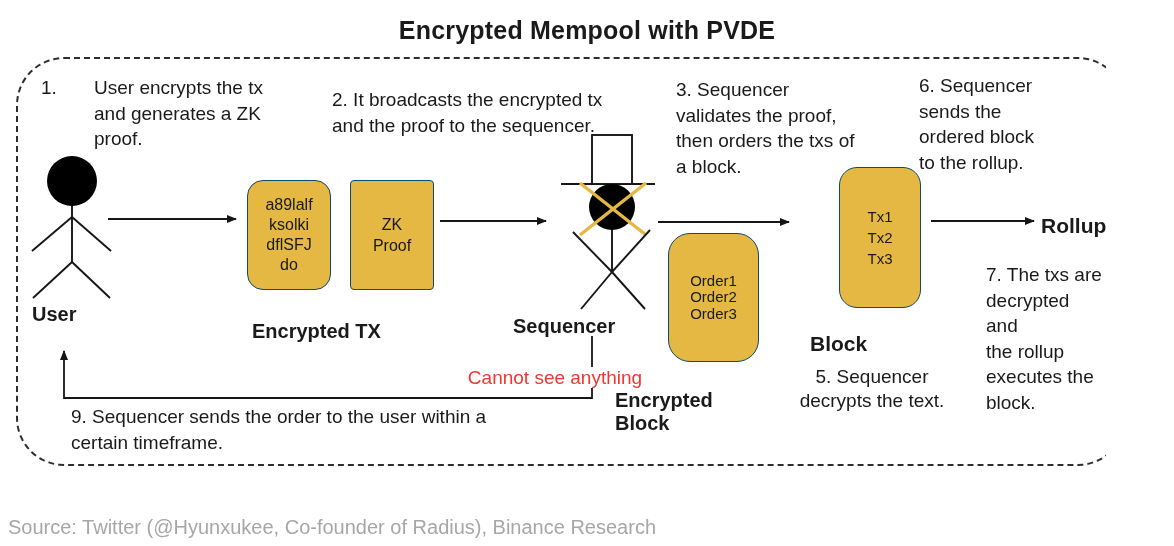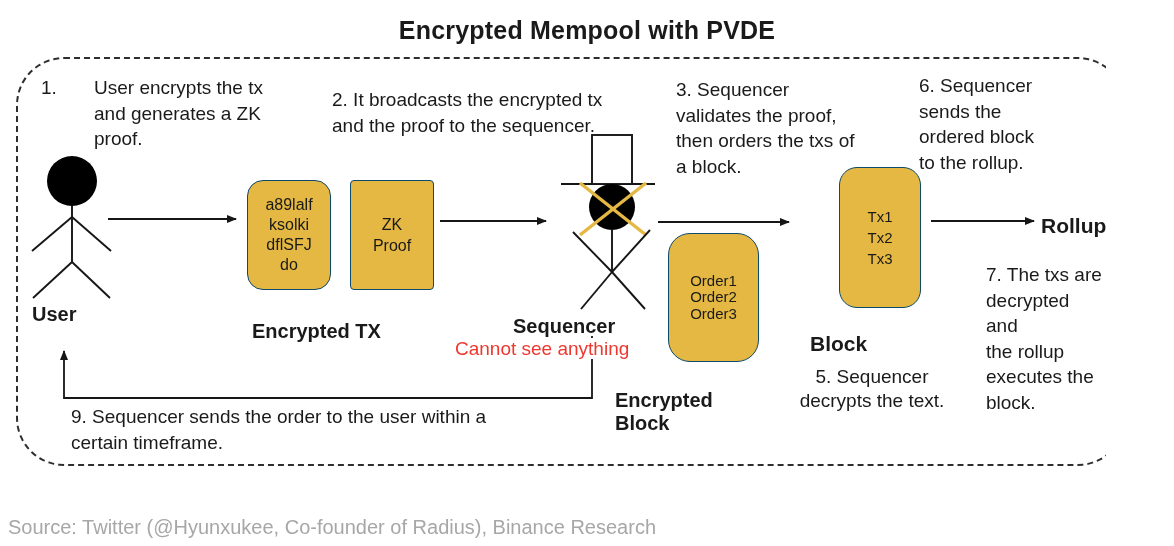--- a/index.html
+++ b/index.html
@@ -14,21 +14,21 @@
   .frame{
     position:absolute;left:16px;top:57px;width:1106px;height:405px;
     border:2px dashed #2e2e2e;border-radius:48px;z-index:1;
   }
   svg.lineart{position:absolute;left:0;top:0;z-index:2;}
   .goldbox{
     position:absolute;box-sizing:border-box;background:var(--gold,#e4b843);
     border:1px solid #0c4a6e;display:flex;align-items:center;justify-content:center;
     text-align:center;white-space:pre-line;z-index:3;
   }
-  .note-red{color:var(--red,#ee382e);font-size:19px;background:#ffffff;line-height:21px;}
+  .note-red{color:var(--red,#ee382e);font-size:19px;text-align:center;background:#ffffff;line-height:21px;margin-top:29px;}
   .source{font-size:20px;color:var(--muted,#a7a7a7);}
   .lineart line,.lineart polyline,.lineart rect{stroke:#161616;}
 </style>
 </head>
 <body>
 
 <div id="canvas">
 
   <div class="txt title">Encrypted Mempool with PVDE</div>
 

